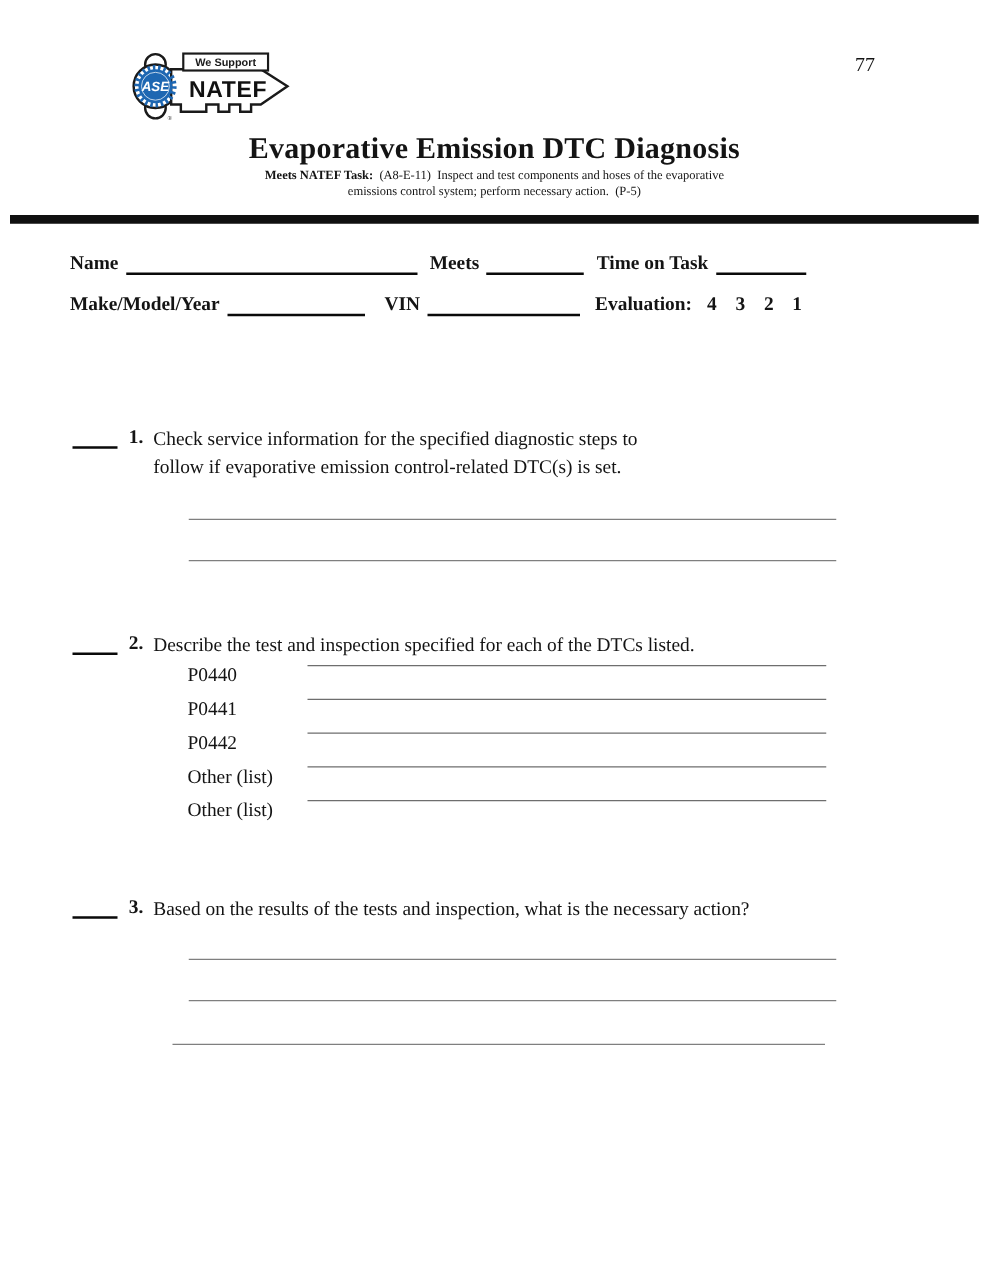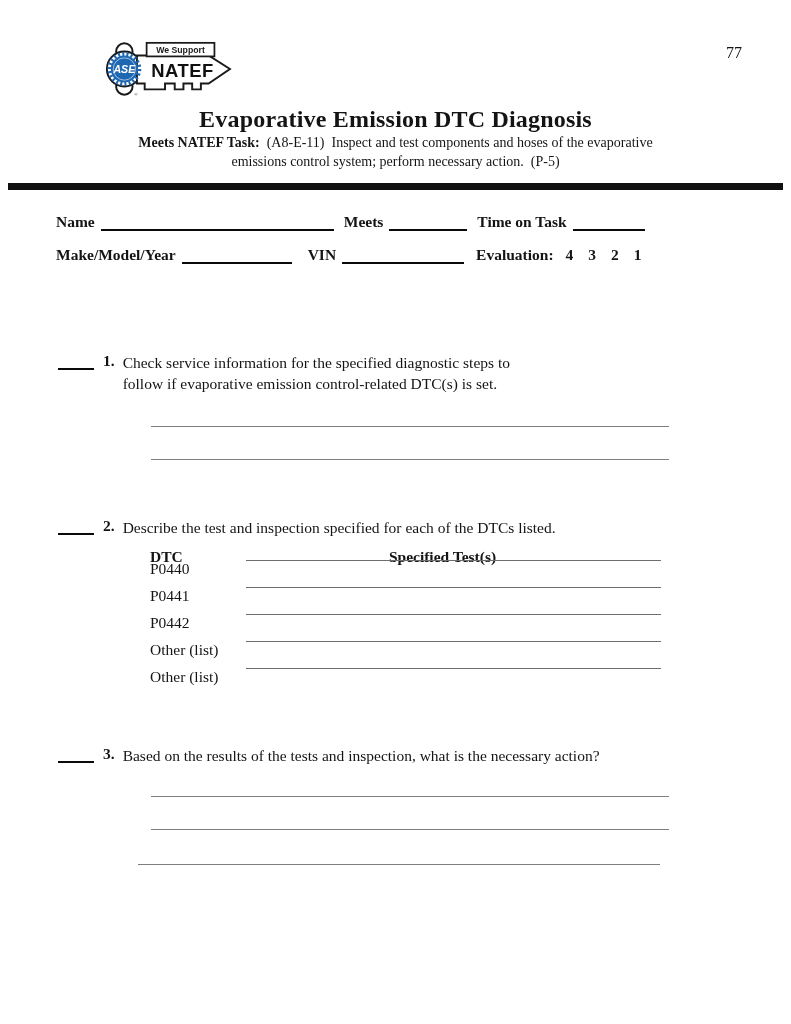--- a/index.html
+++ b/index.html
@@ -3,27 +3,27 @@
 <meta charset="utf-8">
 <style>
   html,body { margin:0; padding:0; background:#ffffff; }
   .page {
     position:relative; width:791px; height:1024px; margin:0 auto;
     background:#ffffff; color:#141414; overflow:hidden;
     font-family:"Liberation Serif", serif;
   }
   
   .header-row { display:flex; justify-content:space-between; align-items:flex-start;
-                padding:38px 49px 0 98px; }
+                padding:38px 91px 0 98px; }
   .logo-svg { display:block; }
   .page-number { font-weight:normal; font-size:16px; margin-top:6px; }
 
   .title { text-align:center; font-weight:bold; font-size:24px; margin-top:6px;
            letter-spacing:0.2px; line-height:1.1; }
-  .subtitle { text-align:center; font-size:14px; line-height:1.3; margin-top:2px; }
+  .subtitle { text-align:center; font-size:10px; line-height:1.3; margin-top:2px; }
   .subtitle span { white-space:pre-wrap; }
   .bold { font-weight:bold; }
 
   .thick-bar { height:7px; background:#101010; margin:12px 8px 0 8px; }
 
   
   .content { padding-left:56px; font-size:15.5px; }
 
   .field-row { display:flex; align-items:flex-end; font-weight:bold; }
   .row1 { margin-top:23px; }
@@ -126,24 +126,20 @@
     <div class="ans-line a1"></div>
     <div class="ans-line a2"></div>
 
     <div class="question q2">
       <span class="q-blank"></span>
       <span class="q-num">2.</span>
       <span class="q-text">Describe the test and inspection specified for each of the DTCs listed.</span>
     </div>
 
     <div class="dtc-table">
-      <div class="dtc-header">
-        <div class="dtc-h1">DTC</div>
-        <div class="dtc-h2">Specified Test(s)</div>
-      </div>
       <div class="dtc-rows">
         <div class="dtc-row">
           <div class="dtc-label">P0440</div>
           <div class="dtc-line"></div>
         </div>
         <div class="dtc-row">
           <div class="dtc-label">P0441</div>
           <div class="dtc-line"></div>
         </div>
         <div class="dtc-row">

